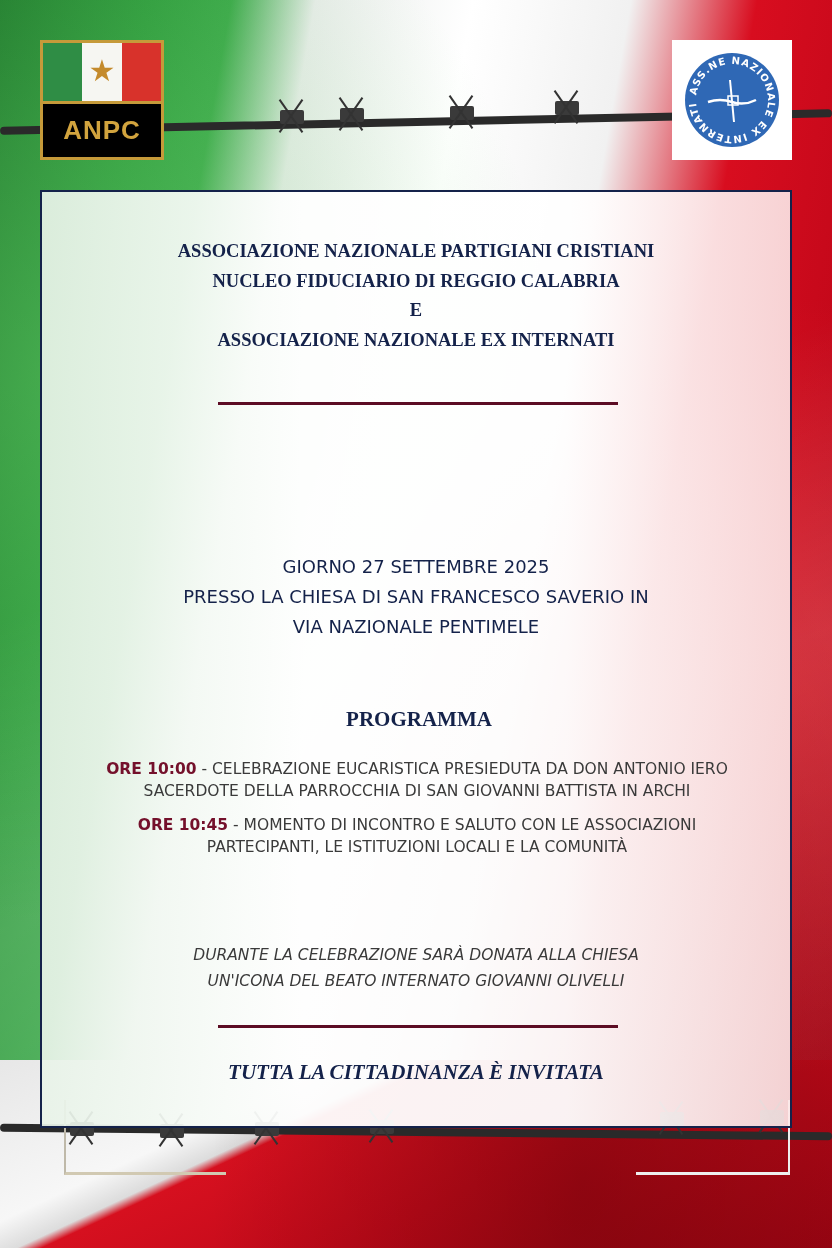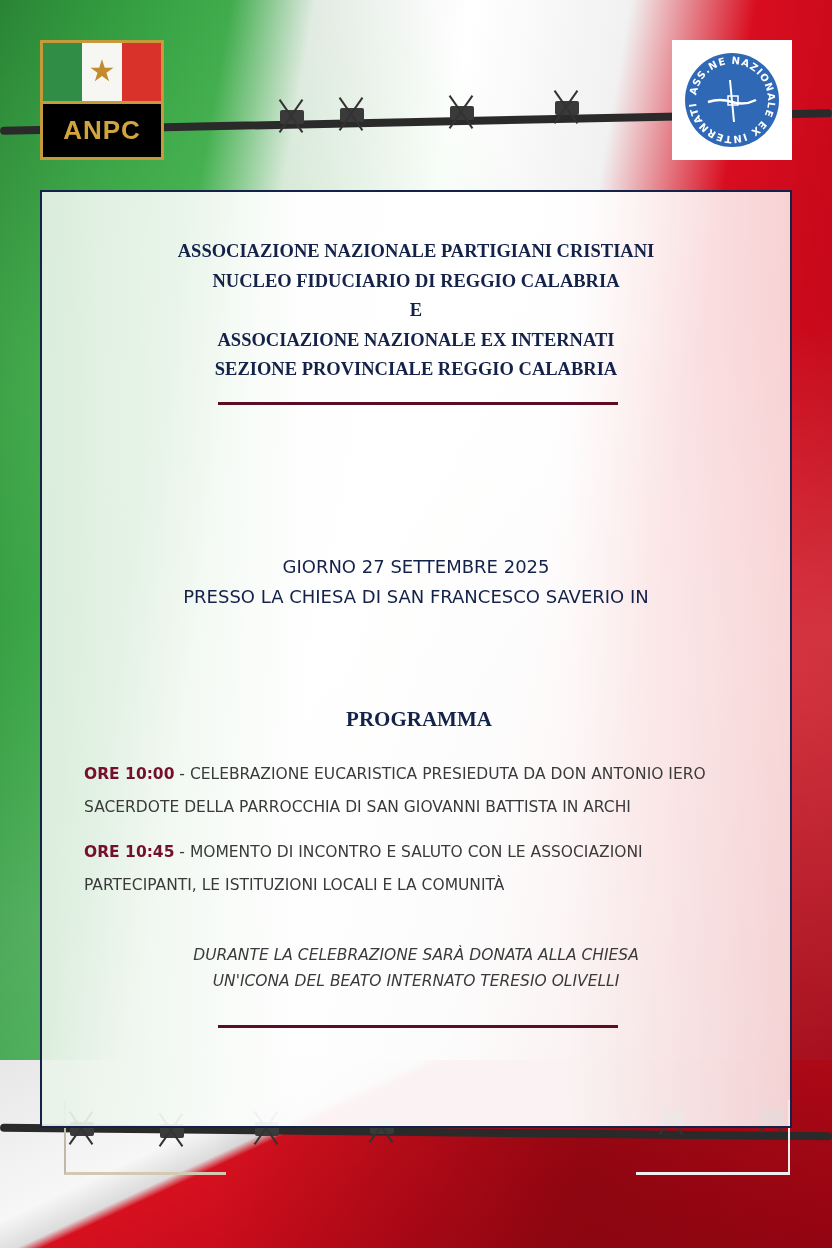--- a/index.html
+++ b/index.html
@@ -90,22 +90,22 @@
   .info {
     position: absolute; left: 0; right: 0; top: 360px;
     font-family: "DejaVu Sans", sans-serif; font-weight: normal; color: #14224a;
     font-size: 18px; line-height: 30px;
   }
   .prog-h {
     position: absolute; left: 0; right: 0; top: 515px;
     font-family: "Liberation Serif", serif; font-weight: bold; color: #14224a; font-size: 21px; margin-left: 6px;
   }
   .items {
-    position: absolute; left: 42px; right: 40px; top: 566px; text-align: left;
-    font-family: "DejaVu Sans", sans-serif; color: #3a3a3a; font-size: 15.5px; line-height: 33px;
+    position: absolute; left: 42px; right: 40px; top: 566px; text-align: center;
+    font-family: "DejaVu Sans", sans-serif; color: #3a3a3a; font-size: 15.5px; line-height: 22px;
   }
   .item { margin-bottom: 12px; }
   .time { color: #74102b; font-weight: bold; }
   .note {
     position: absolute; left: 0; right: 0; top: 750px;
     font-family: "DejaVu Sans", sans-serif; font-style: italic; color: #3a3a3a; font-size: 15.5px; line-height: 26px;
   }
   .closing {
     position: absolute; left: 0; right: 0; top: 868px;
     font-family: "Liberation Serif", serif; font-style: italic; font-weight: bold; color: #14224a; font-size: 21px;
@@ -159,42 +159,43 @@
     <rect x="46" y="46" width="10" height="9" fill="none" stroke="#ffffff" stroke-width="1.5"></rect>
   </svg>
 </div>
 
 <div class="card">
   <div class="org">
     <div>ASSOCIAZIONE NAZIONALE PARTIGIANI CRISTIANI</div>
     <div>NUCLEO FIDUCIARIO DI REGGIO CALABRIA</div>
     <div>E</div>
     <div>ASSOCIAZIONE NAZIONALE EX INTERNATI</div>
-    <div>SEZIONE PROVINCIALE REGGIO CALABRIA</div>
   </div>
 
   <div class="divider div1"></div>
 
 
   <div class="info">
     <div>GIORNO 27 SETTEMBRE 2025</div>
     <div>PRESSO LA CHIESA DI SAN FRANCESCO SAVERIO IN</div>
+    <div>VIA NAZIONALE PENTIMELE</div>
   </div>
 
   <div class="prog-h">PROGRAMMA</div>
 
   <div class="items">
     <div class="item">
       <span class="time">ORE 10:00</span><span> - CELEBRAZIONE EUCARISTICA PRESIEDUTA DA DON ANTONIO IERO SACERDOTE DELLA PARROCCHIA DI SAN GIOVANNI BATTISTA IN ARCHI</span>
     </div>
     <div class="item">
       <span class="time">ORE 10:45</span><span> - MOMENTO DI INCONTRO E SALUTO CON LE ASSOCIAZIONI PARTECIPANTI, LE ISTITUZIONI LOCALI E LA COMUNITÀ</span>
     </div>
   </div>
 
   <div class="note">
     <div>DURANTE LA CELEBRAZIONE SARÀ DONATA ALLA CHIESA</div>
-    <div>UN'ICONA DEL BEATO INTERNATO TERESIO OLIVELLI</div>
+    <div>UN'ICONA DEL BEATO INTERNATO GIOVANNI OLIVELLI</div>
   </div>
 
   <div class="divider div2"></div>
 
+  <div class="closing">TUTTA LA CITTADINANZA È INVITATA</div>
 </div>
 
 </body></html>

